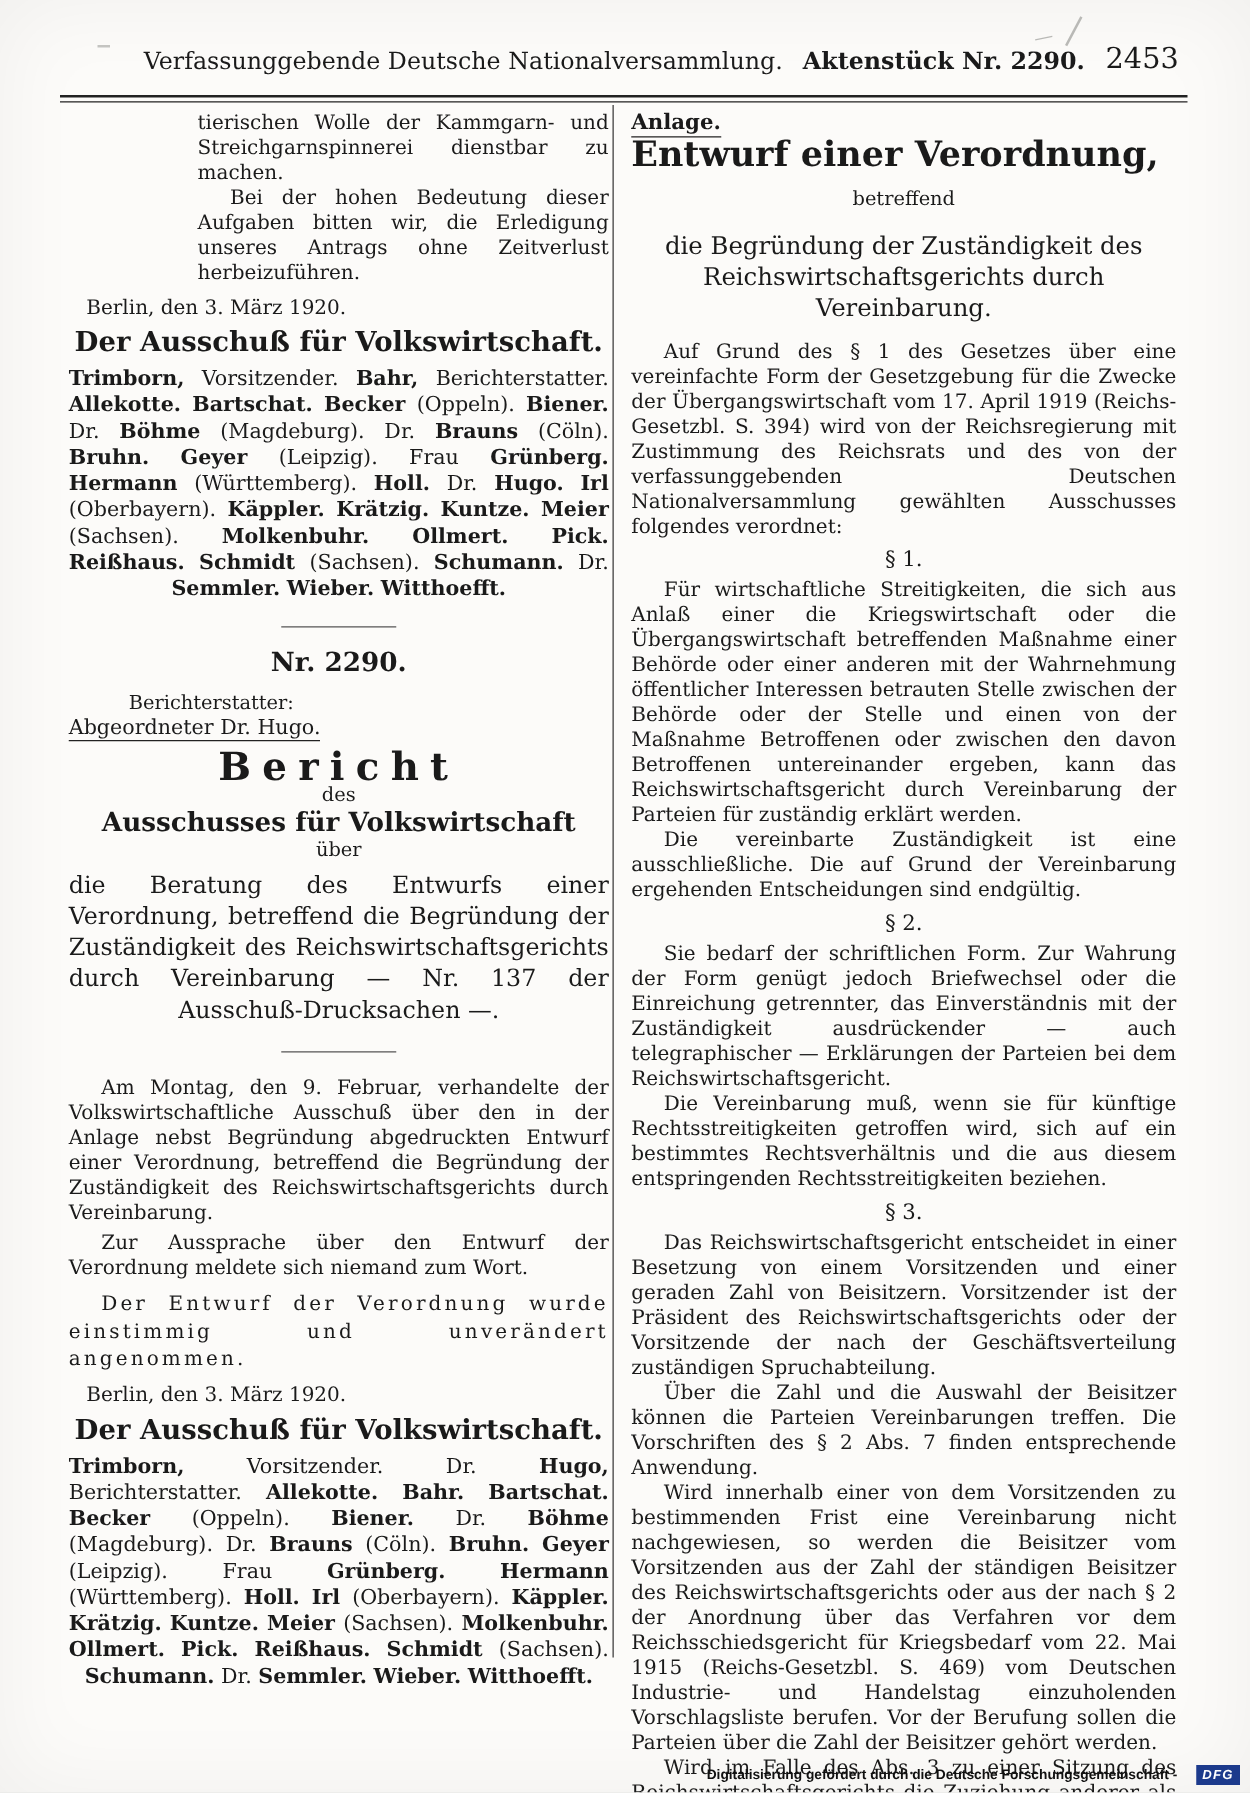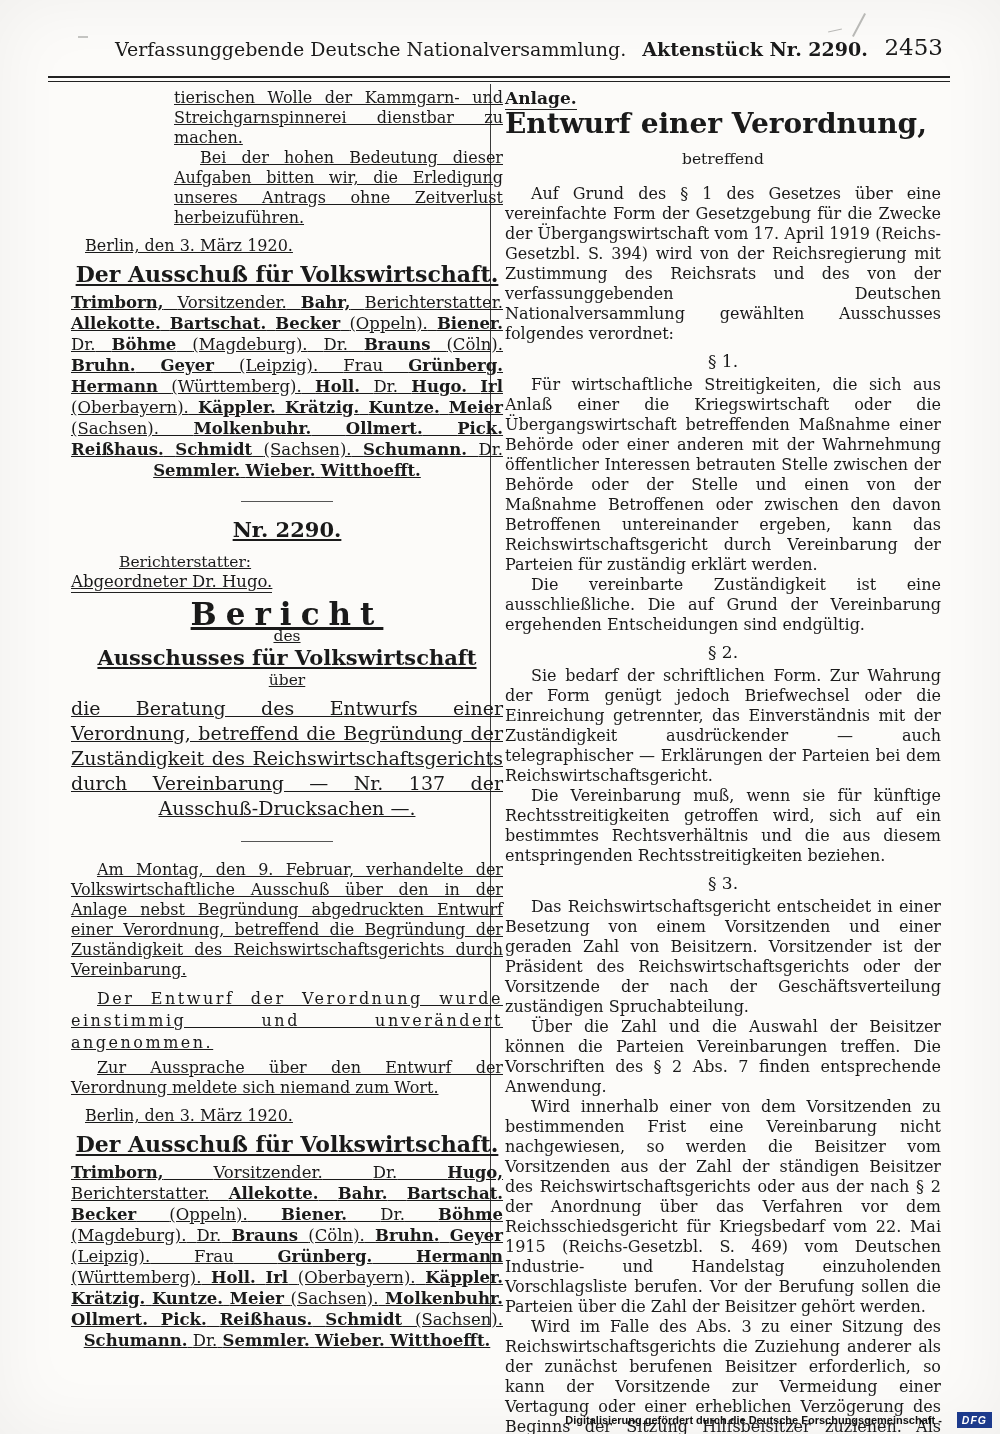--- a/index.html
+++ b/index.html
@@ -9,21 +9,21 @@
   
   .hdr{position:absolute;top:38px;left:55px;right:55px;height:34px;}
   .hdr-center{position:absolute;left:60px;right:130px;text-align:right;font-size:19px;white-space:nowrap;}
   .hdr-piece{font-weight:bold;margin-left:10px;}
   .pagenum{position:absolute;right:2px;top:-4px;font-size:23px;}
   .rule-double{position:absolute;top:76px;left:48px;right:50px;height:3px;
                border-top:2px solid #222;border-bottom:1px solid #222;}
   .col-divider{position:absolute;left:490px;top:84px;width:1px;height:1242px;background:#3a3a3a;}
   
   .col{position:absolute;top:88px;font-size:16px;line-height:20px;}
-  .col.left{left:71px;width:432px;text-decoration:underline;}
+  .col.left{left:55px;width:432px;}
   .col.right{left:505px;width:436px;}
   p{margin:0;text-align:justify;}
   .ind{text-indent:26px;}
   .carry{margin-left:103px;width:329px;}
   .date-line{margin:8px 0 8px 14px;text-align:left;}
   .comm-head{text-align:center;font-size:22px;margin:6px 0 8px 0;font-weight:bold;}
   .members{text-align:justify;text-align-last:center;line-height:21px;font-size:16.5px;}
   .members .b{font-weight:bold;}
   .divider{width:92px;border-top:1px solid #555;margin:20px auto 18px auto;height:0;}
   .doc-num{text-align:center;font-size:21px;font-weight:bold;margin:2px 0 12px 0;}
@@ -87,31 +87,32 @@
 
     <div class="bericht">Bericht</div>
     <div class="small-center">des</div>
     <div class="sub-head">Ausschusses für Volkswirtschaft</div>
     <div class="small-center">über</div>
     <p class="subject">die Beratung des Entwurfs einer Verordnung, betreffend die Begründung der Zuständigkeit des Reichswirtschaftsgerichts durch Vereinbarung — Nr. 137 der Ausschuß-Drucksachen —.</p>
 
     <div class="divider"></div>
 
     <p class="ind">Am Montag, den 9. Februar, verhandelte der Volkswirtschaftliche Ausschuß über den in der Anlage nebst Begründung abgedruckten Entwurf einer Verordnung, betreffend die Begründung der Zuständigkeit des Reichswirtschaftsgerichts durch Vereinbarung.</p>
+    <p class="ind gap4">Zur Aussprache über den Entwurf der Verordnung meldete sich niemand zum Wort.</p>
     <p class="ind spaced gap8">Der Entwurf der Verordnung wurde einstimmig und unverändert angenommen.</p>
-    <p class="ind gap4">Zur Aussprache über den Entwurf der Verordnung meldete sich niemand zum Wort.</p>
     <p class="date-line gap8">Berlin, den 3. März 1920.</p>
     <div class="comm-head">Der Ausschuß für Volkswirtschaft.</div>
     <p class="members"><span class="b">Trimborn,</span> <span>Vorsitzender.</span> <span>Dr.</span> <span class="b">Hugo,</span> <span>Berichterstatter.</span> <span class="b">Allekotte.</span> <span class="b">Bahr.</span> <span class="b">Bartschat.</span> <span class="b">Becker</span> <span>(Oppeln).</span> <span class="b">Biener.</span> <span>Dr.</span> <span class="b">Böhme</span> <span>(Magdeburg).</span> <span>Dr.</span> <span class="b">Brauns</span> <span>(Cöln).</span> <span class="b">Bruhn.</span> <span class="b">Geyer</span> <span>(Leipzig).</span> <span>Frau</span> <span class="b">Grünberg.</span> <span class="b">Hermann</span> <span>(Württemberg).</span> <span class="b">Holl.</span> <span class="b">Irl</span> <span>(Oberbayern).</span> <span class="b">Käppler.</span> <span class="b">Krätzig.</span> <span class="b">Kuntze.</span> <span class="b">Meier</span> <span>(Sachsen).</span> <span class="b">Molkenbuhr.</span> <span class="b">Ollmert.</span> <span class="b">Pick.</span> <span class="b">Reißhaus.</span> <span class="b">Schmidt</span> <span>(Sachsen).</span> <span class="b">Schumann.</span> <span>Dr.</span> <span class="b">Semmler.</span> <span class="b">Wieber.</span> <span class="b">Witthoefft.</span></p>
   </div>
 
   <div class="col right">
     <div class="anlage"><span class="uline">Anlage.</span></div>
     <div class="decree-title">Entwurf einer Verordnung,</div>
     <div class="betreffend">betreffend</div>
+    <div class="decree-subject">die Begründung der Zuständigkeit des Reichswirtschaftsgerichts durch Vereinbarung.</div>
 
     <p class="ind">Auf Grund des § 1 des Gesetzes über eine vereinfachte Form der Gesetzgebung für die Zwecke der Übergangswirtschaft vom 17. April 1919 (Reichs-Gesetzbl. S. 394) wird von der Reichsregierung mit Zustimmung des Reichsrats und des von der verfassunggebenden Deutschen Nationalversammlung gewählten Ausschusses folgendes verordnet:</p>
 
     <div>
       <div class="sec-head">§ 1.</div>
       <p class="ind">Für wirtschaftliche Streitigkeiten, die sich aus Anlaß einer die Kriegswirtschaft oder die Übergangswirtschaft betreffenden Maßnahme einer Behörde oder einer anderen mit der Wahrnehmung öffentlicher Interessen betrauten Stelle zwischen der Behörde oder der Stelle und einen von der Maßnahme Betroffenen oder zwischen den davon Betroffenen untereinander ergeben, kann das Reichswirtschaftsgericht durch Vereinbarung der Parteien für zuständig erklärt werden.</p>
       <p class="ind">Die vereinbarte Zuständigkeit ist eine ausschließliche. Die auf Grund der Vereinbarung ergehenden Entscheidungen sind endgültig.</p>
     </div>
 
     <div>

